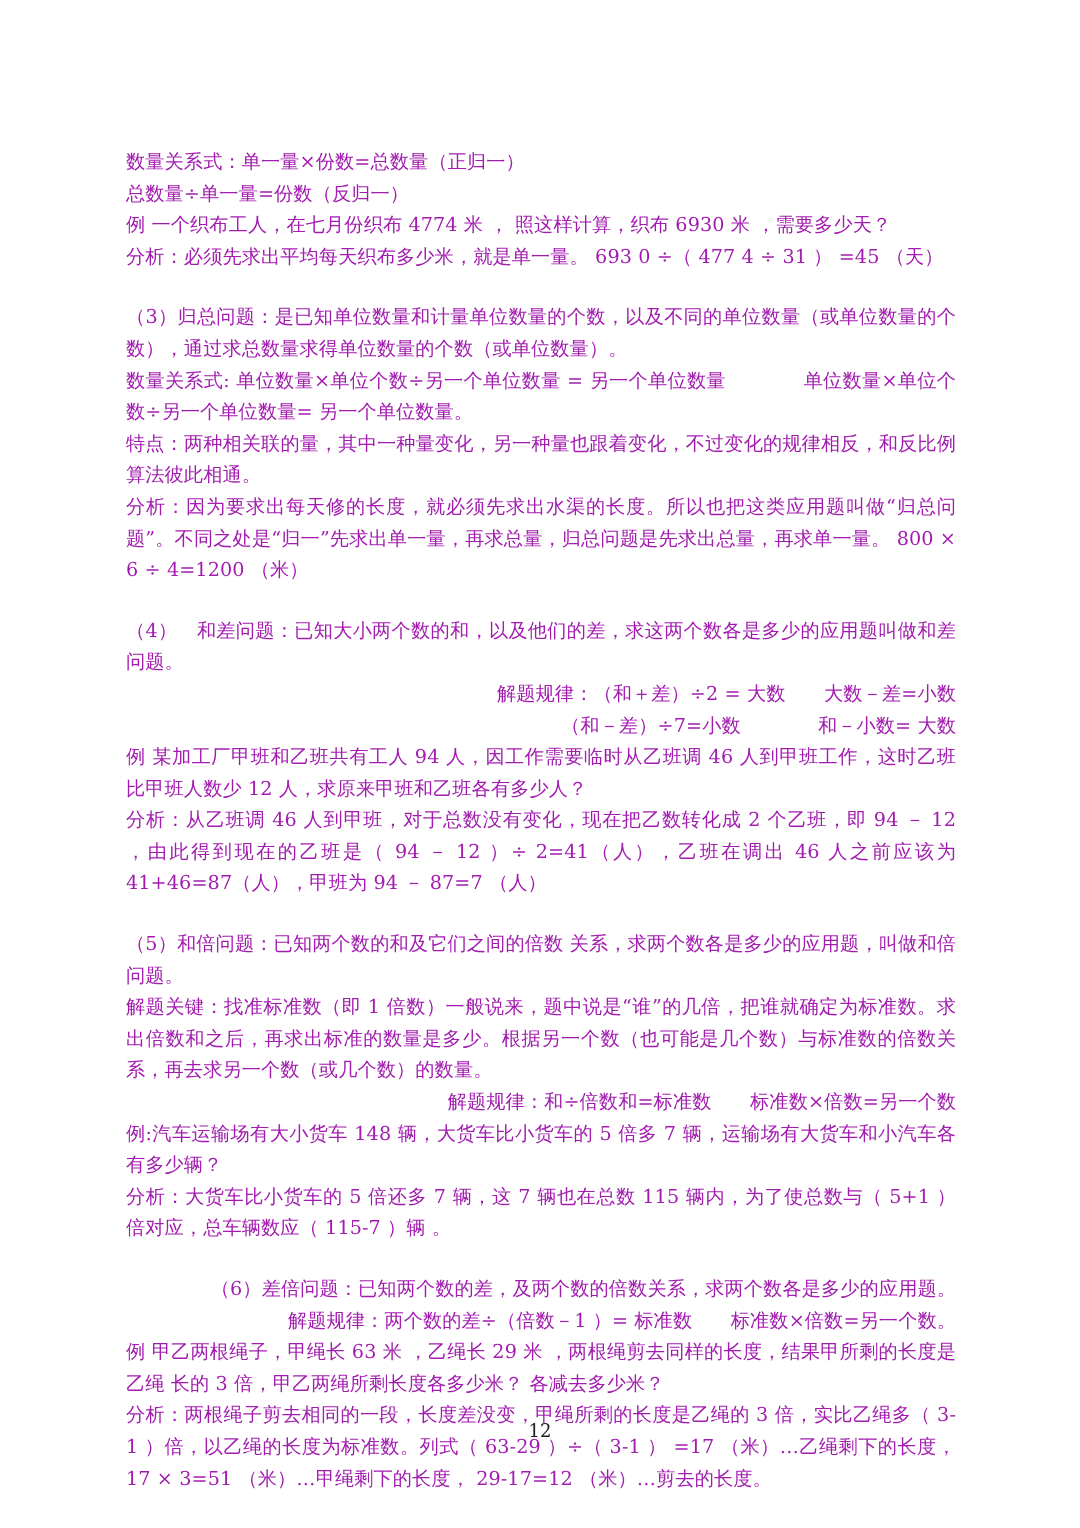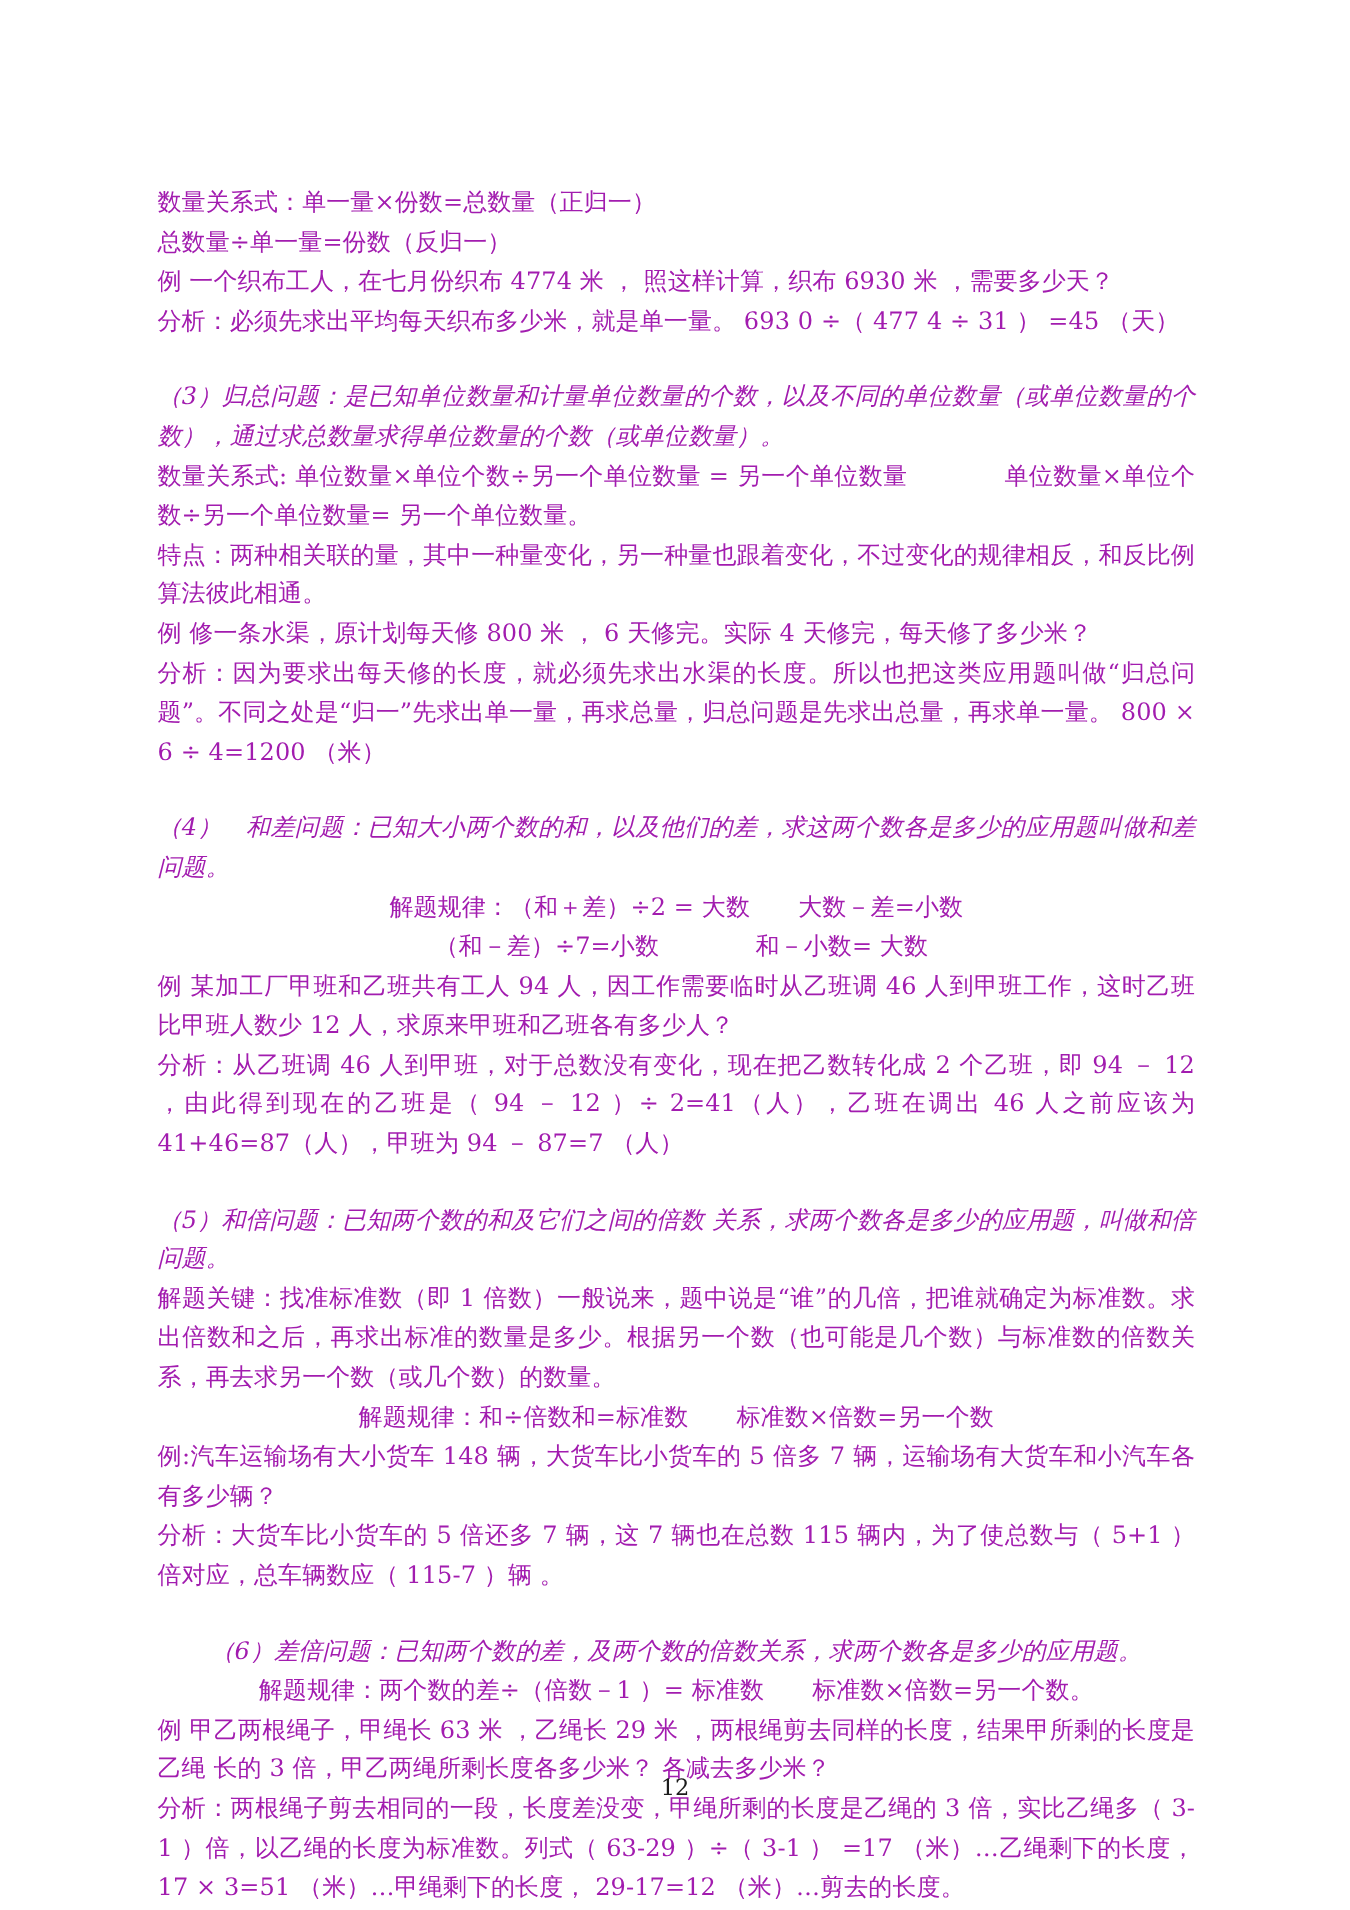--- a/index.html
+++ b/index.html
@@ -29,22 +29,22 @@
     font-size: 19.2px;
     line-height: 31.6px;
     text-align: justify;
     text-justify: inter-character;
     letter-spacing: 0.1px;
     color: #a21caf;
     font-weight: 400;
     text-rendering: geometricPrecision;
   }
   .para.indent1 { text-indent: 0; padding-left: 8px; }
-  .para.block-gap { margin-top: 29px; font-style: italic; }
-  .para.tight { text-align: center; }
+  .para.block-gap { margin-top: 29px; }
+  .para.tight { text-align: right; }
   .page-number {
     position: absolute;
     left: 0;
     top: 1420px;
     width: 1080px;
     text-align: center;
     font-size: 18px;
     font-family: "DejaVu Serif", "Liberation Serif", serif;
     color: #1c1c1c;
   }
@@ -60,21 +60,20 @@
       <p class="para">数量关系式：单一量×份数=总数量（正归一）</p>
       <p class="para"> 总数量÷单一量=份数（反归一）</p>
       <p class="para">例 一个织布工人，在七月份织布 4774 米 ， 照这样计算，织布 6930 米 ，需要多少天？</p>
       <p class="para">分析：必须先求出平均每天织布多少米，就是单一量。 693 0 ÷（ 477 4 ÷ 31 ） =45 （天）</p>
     </div>
 
     <div>
       <p class="para block-gap">（3）归总问题：是已知单位数量和计量单位数量的个数，以及不同的单位数量（或单位数量的个数），通过求总数量求得单位数量的个数（或单位数量）。</p>
       <p class="para">数量关系式: 单位数量×单位个数÷另一个单位数量 = 另一个单位数量　　　　单位数量×单位个数÷另一个单位数量= 另一个单位数量。</p>
       <p class="para">特点：两种相关联的量，其中一种量变化，另一种量也跟着变化，不过变化的规律相反，和反比例算法彼此相通。</p>
-      <p class="para">例 修一条水渠，原计划每天修 800 米 ， 6 天修完。实际 4 天修完，每天修了多少米？</p>
       <p class="para">分析：因为要求出每天修的长度，就必须先求出水渠的长度。所以也把这类应用题叫做“归总问题”。不同之处是“归一”先求出单一量，再求总量，归总问题是先求出总量，再求单一量。 800 × 6 ÷ 4=1200 （米）</p>
     </div>
 
     <div>
       <p class="para block-gap">（4）　和差问题：已知大小两个数的和，以及他们的差，求这两个数各是多少的应用题叫做和差问题。</p>
       <p class="para tight">解题规律：（和＋差）÷2 = 大数　　大数－差=小数</p>
       <p class="para tight indent1">（和－差）÷7=小数　　　　和－小数= 大数</p>
       <p class="para">例 某加工厂甲班和乙班共有工人 94 人，因工作需要临时从乙班调 46 人到甲班工作，这时乙班比甲班人数少 12 人，求原来甲班和乙班各有多少人？</p>
       <p class="para">分析：从乙班调 46 人到甲班，对于总数没有变化，现在把乙数转化成 2 个乙班，即 94 － 12 ，由此得到现在的乙班是（ 94 － 12 ）÷ 2=41（人），乙班在调出 46 人之前应该为 41+46=87（人），甲班为 94 － 87=7 （人）</p>
     </div>

